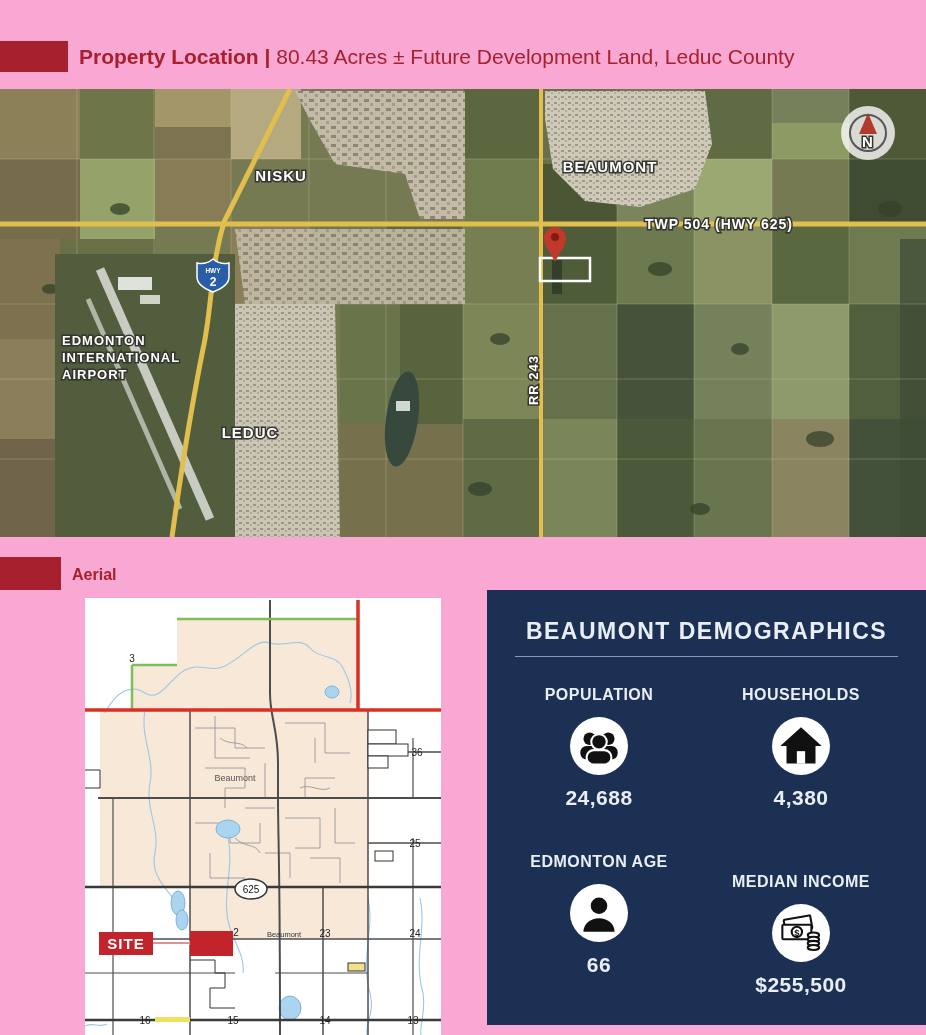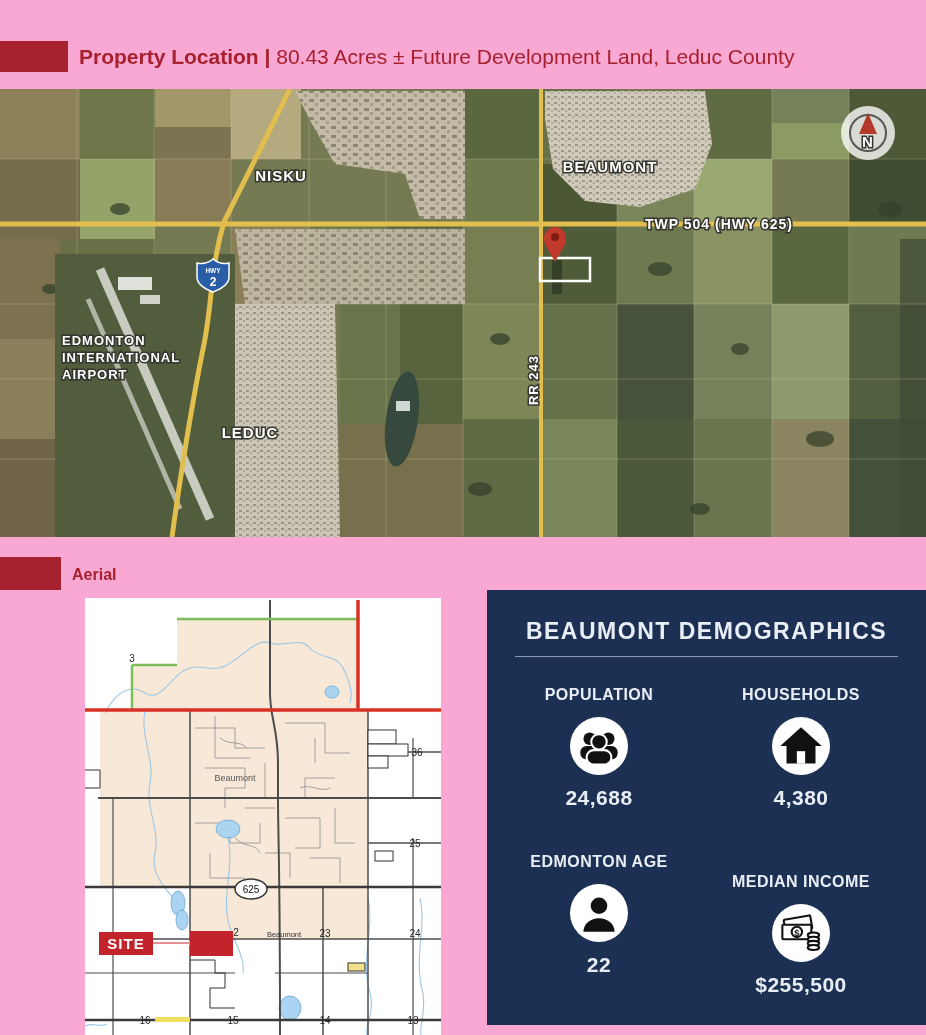--- a/index.html
+++ b/index.html
@@ -339,21 +339,21 @@
 
     <div class="stat stat-3">
       <div class="stat-label">EDMONTON AGE</div>
       <div class="stat-icon">
         <svg width="58" height="58" viewBox="0 0 56 56">
           <circle cx="28" cy="28" r="28" fill="#ffffff"></circle>
           <circle cx="28" cy="21" r="8" fill="#111111"></circle>
           <path d="M13,46 a15,13 0 0 1 30,0 z" fill="#111111"></path>
         </svg>
       </div>
-      <div class="stat-value">22</div>
+      <div class="stat-value">66</div>
     </div>
 
     <div class="stat stat-4">
       <div class="stat-label">MEDIAN INCOME</div>
       <div class="stat-icon">
         <svg width="58" height="58" viewBox="0 0 56 56">
           <circle cx="28" cy="28" r="28" fill="#ffffff"></circle>
           <g stroke="#111111" stroke-width="2" fill="#ffffff">
             <rect x="12" y="13" width="26" height="13" rx="1" transform="rotate(-10 25 19)"></rect>
             <rect x="10" y="20" width="28" height="14" rx="1"></rect>

